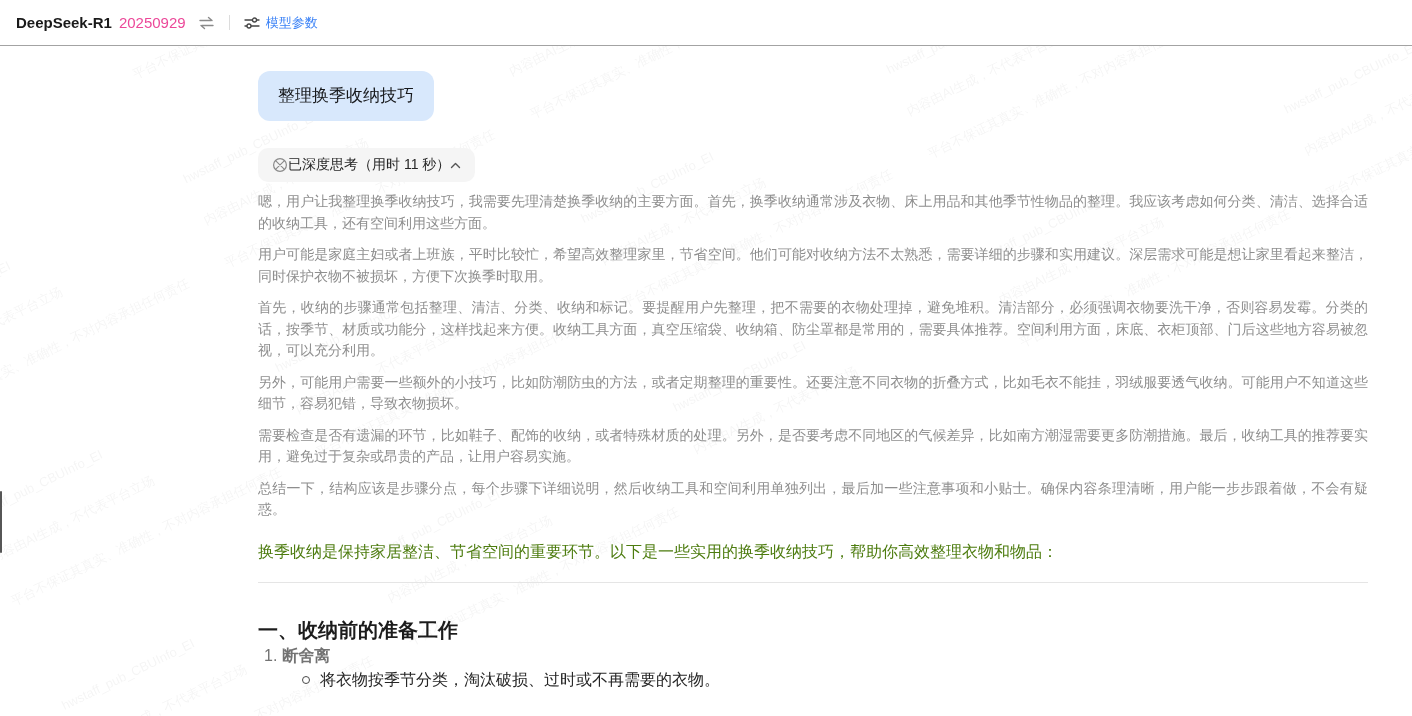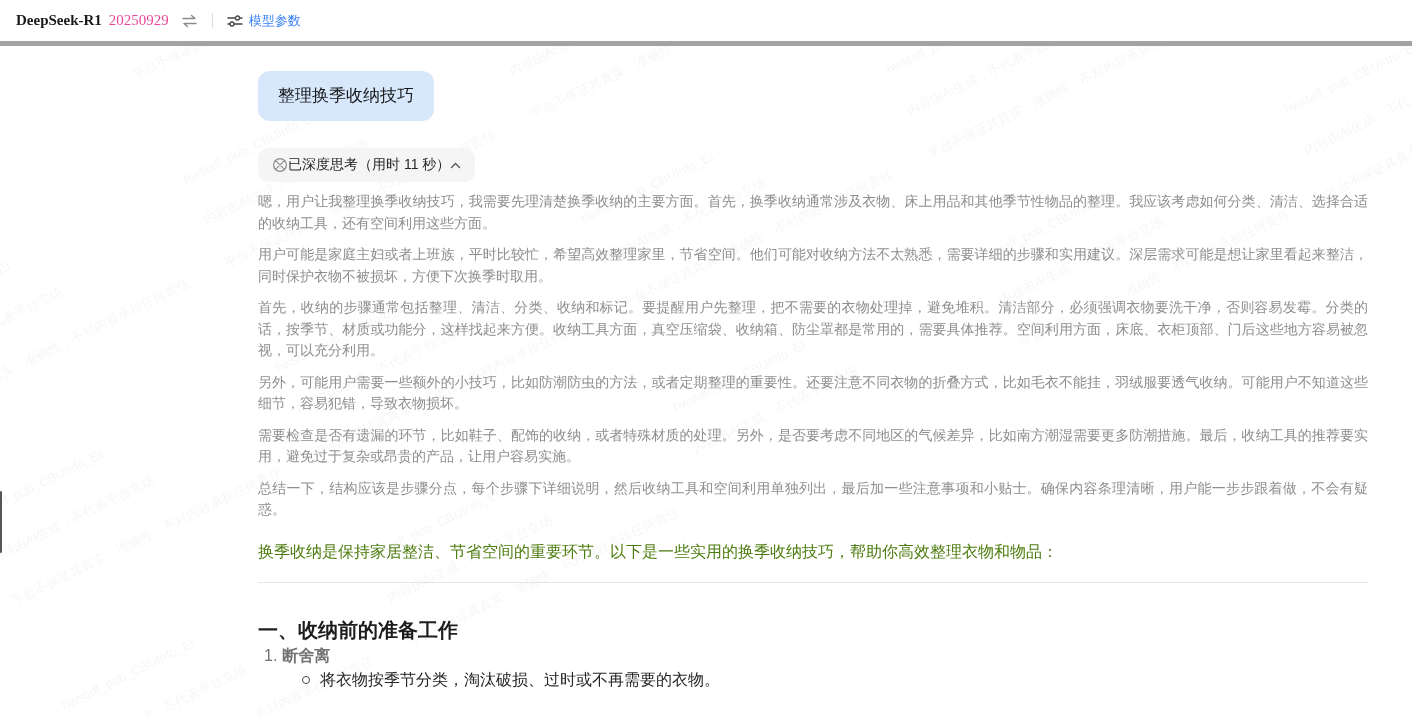--- a/index.html
+++ b/index.html
@@ -2,21 +2,21 @@
 <html><head>
 <meta charset="utf-8">
 <style>
   * { margin: 0; padding: 0; box-sizing: border-box; }
   html, body { width: 1412px; height: 716px; overflow: hidden; background: #fff;
     font-family: "Liberation Sans", "DejaVu Sans", sans-serif; }
 
   
   .topbar {
     height: 46px; display: flex; align-items: center; padding: 0 16px;
-    border-bottom: 5px solid #a3a3a3; background: #fff; position: relative; z-index: 5; font-family: Liberation Serif, serif;
+    border-bottom: 1px solid #a3a3a3; background: #fff; position: relative; z-index: 5;
   }
   .model-name { font-size: 15px; font-weight: 700; color: #1a1a1a; }
   .model-version { font-size: 15px; color: #ec4899; margin-left: 7px; }
   .swap-btn { margin-left: 12px; display: flex; align-items: center; cursor: pointer; }
   .topbar-divider { width: 1px; height: 15px; background: #dcdcdc; margin: 0 14px; }
   .params-btn { display: flex; align-items: center; gap: 6px; cursor: pointer; }
   .params-label { font-size: 13px; color: #3b82f6; }
 
   
   .chat-area { position: relative; height: 670px; overflow: hidden; }

